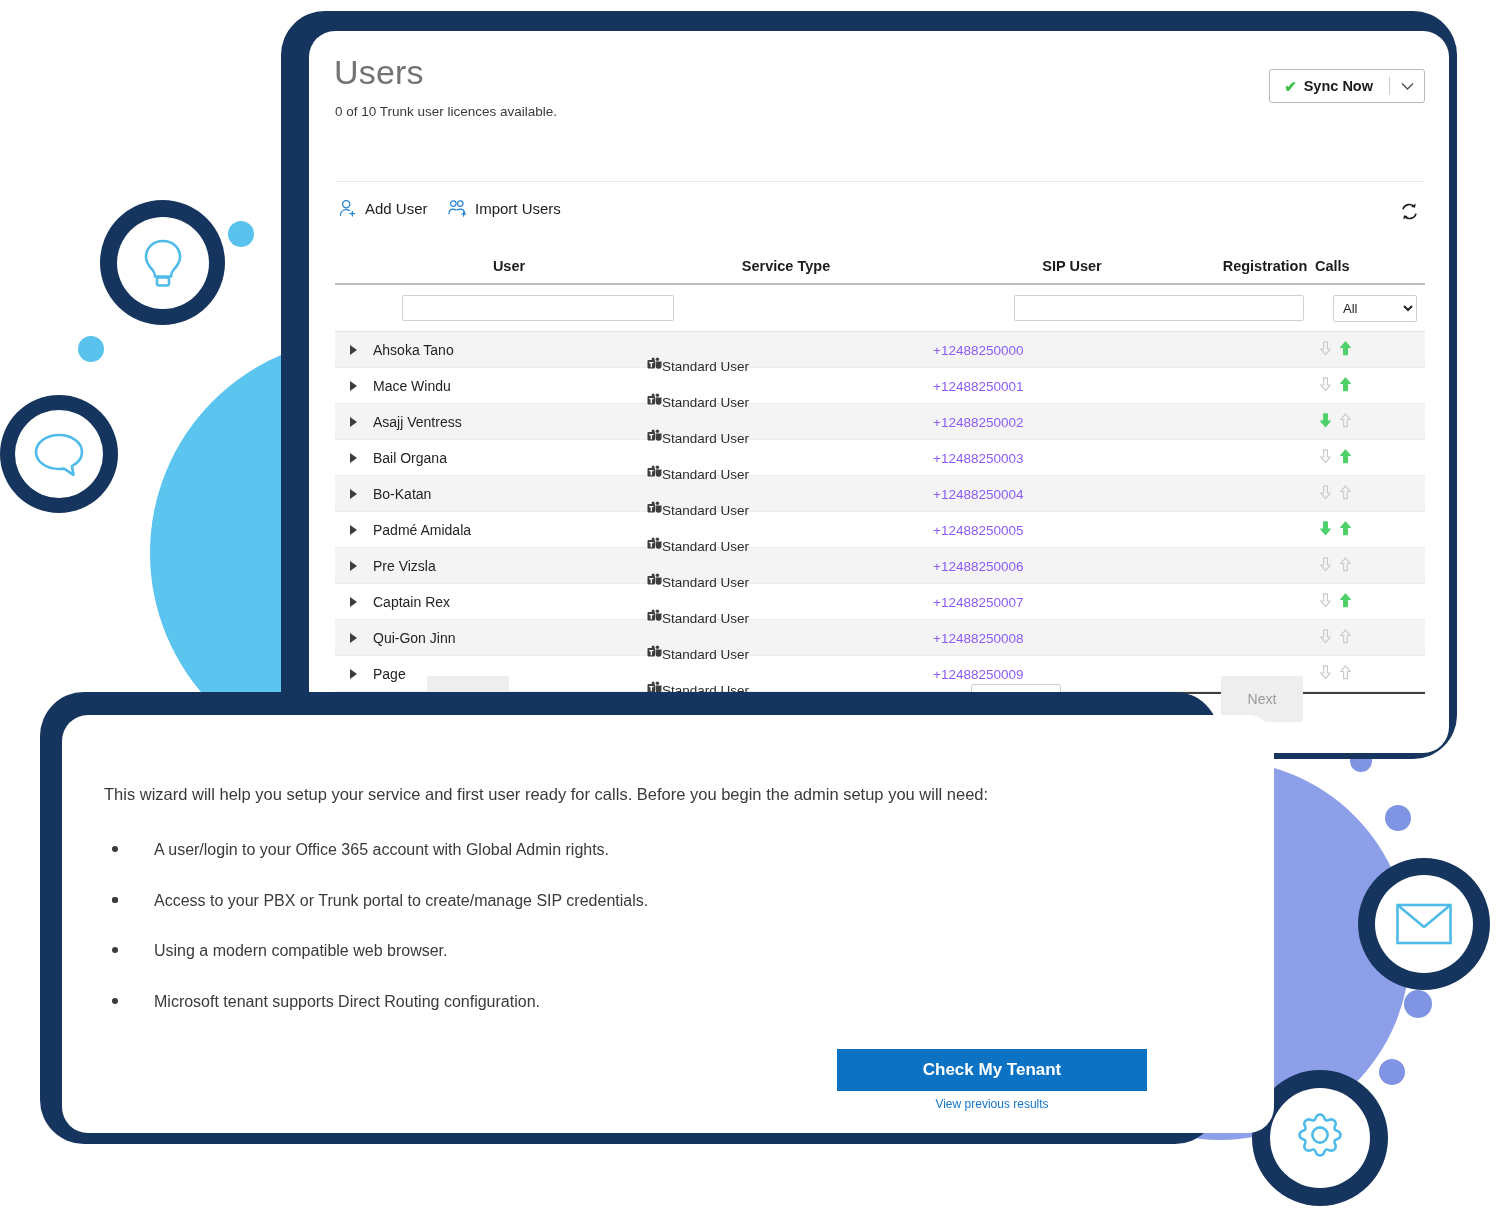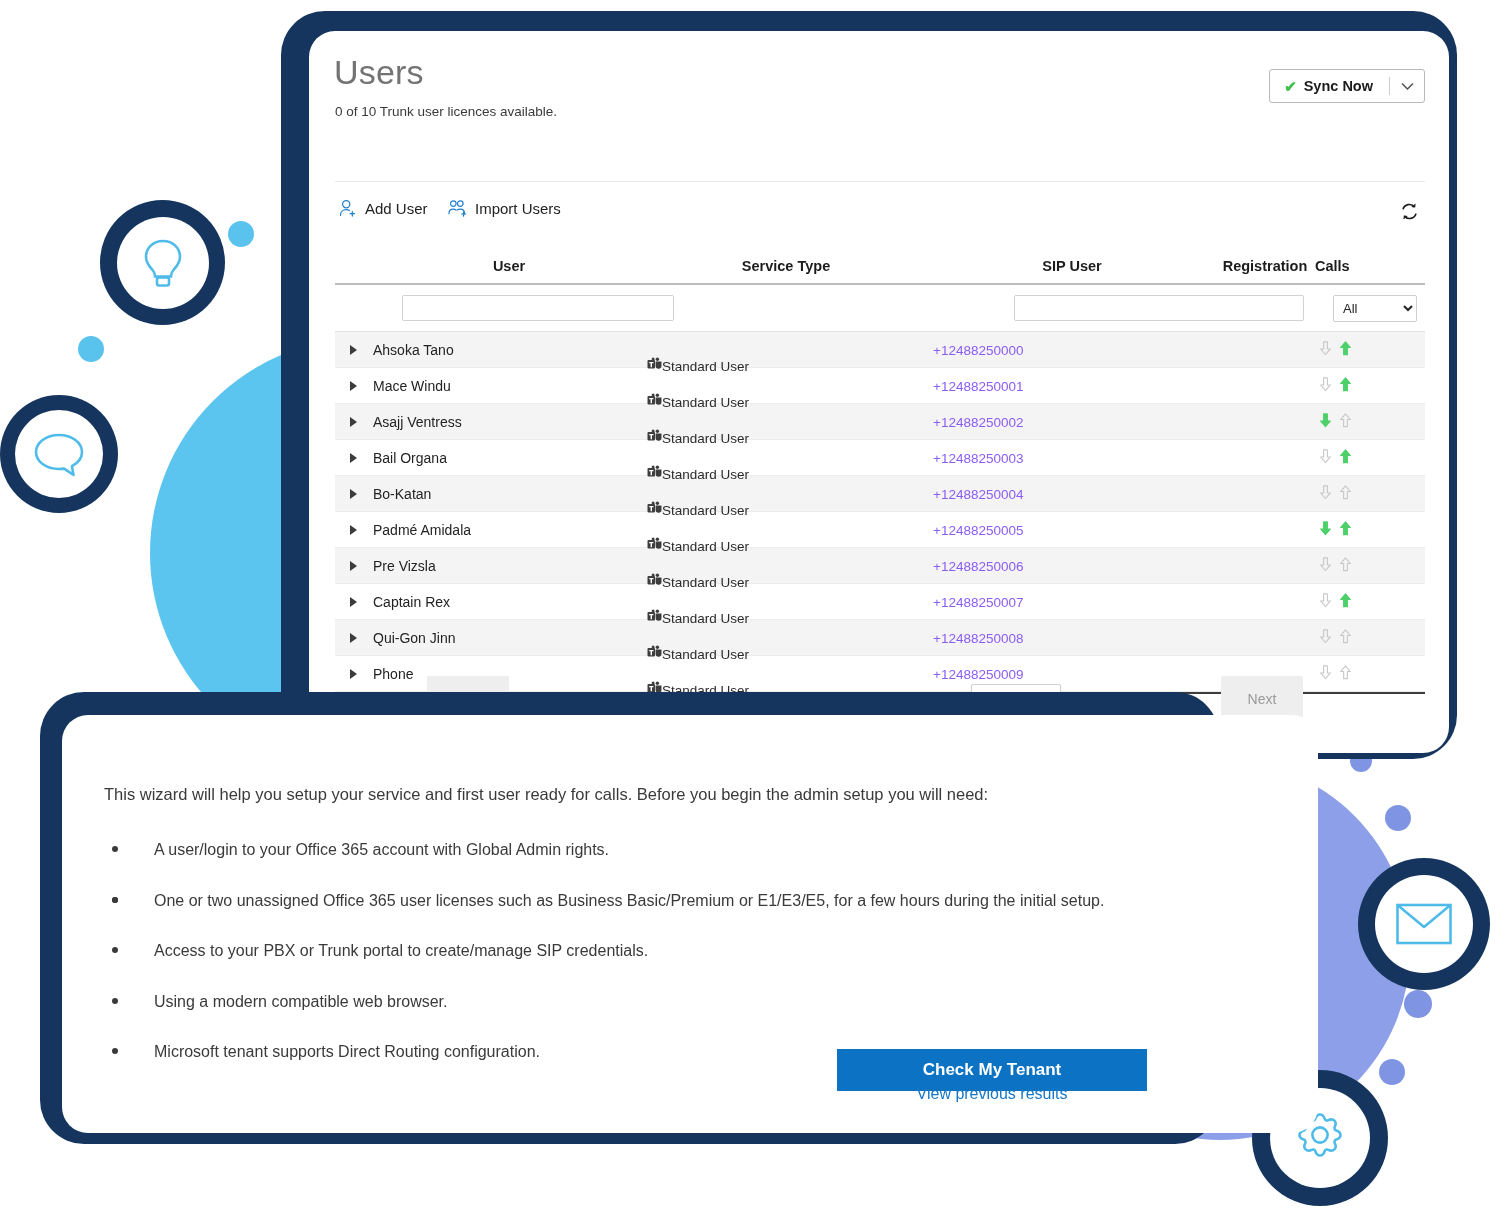--- a/index.html
+++ b/index.html
@@ -67,21 +67,21 @@
   .frame-top{left:281px;top:11px;width:1176px;height:748px;}
   .frame-bottom{left:40px;top:692px;width:1179px;height:452px;}
 
   .card{
     position:absolute;
     background:#ffffff;
     border-radius:26px;
     overflow:hidden;
   }
   .card-top{left:309px;top:31px;width:1140px;height:722px;}
-  .card-bottom{left:62px;top:715px;width:1212px;height:418px;padding-left:44px;}
+  .card-bottom{left:62px;top:715px;width:1212px;height:418px;}
 
   
   .panel{position:absolute;inset:0;padding:0;}
 
   .page-title{
     position:absolute;left:25px;top:22px;
     font-size:34px;color:#737373;font-weight:400;letter-spacing:.2px;
   }
   .licence-note{
     position:absolute;left:26px;top:73px;
@@ -224,22 +224,22 @@
     position:absolute;left:8px;top:7px;
     width:6px;height:6px;border-radius:50%;background:#3a3a3a;
   }
   .check-btn{
     position:absolute;left:775px;top:334px;width:310px;height:42px;
     background:#0b72c4;color:#fff;border:none;
     font-family:"Liberation Sans", sans-serif;
     font-size:17px;font-weight:bold;cursor:pointer;
   }
   .view-prev{
-    position:absolute;left:775px;top:370px;width:310px;
-    text-align:center;color:#1577c9;font-size:16px;cursor:pointer;
+    position:absolute;left:775px;top:382px;width:310px;
+    text-align:center;color:#1577c9;font-size:12px;cursor:pointer;
   }
 </style>
 </head>
 <body>
 
 <div class="stage">
 
   <div class="deco big-cyan"></div>
   <div class="deco big-periwinkle"></div>
 
@@ -647,21 +647,21 @@
                       <path d="M7 15 h4 V7.5 h3.2 L9 1.5 L3.8 7.5 H7 Z" fill="none" stroke="#c9c9c9" stroke-width="1.2" stroke-linejoin="round"></path>
                     </svg></span>
                 </span>
               </div>
               <div class="c-tail"></div>
             </div>
             <div class="trow even">
               <div class="c-exp">
                 <div class="caret-r"></div>
               </div>
-              <div class="c-user"><span class="uname">Phone</span></div>
+              <div class="c-user"><span class="uname">Page</span></div>
               <div class="c-svc">
                 <span class="svc">
                   <span><svg width="15" height="14" viewBox="0 0 15 14">
                       <rect x="0.5" y="3" width="7.5" height="8.6" rx="1" fill="#3e3e3e"></rect>
                       <path d="M2.2 5.1 h4.2 v1.1 H5.0 v4.1 H3.6 V6.2 H2.2 Z" fill="#ffffff"></path>
                       <circle cx="10.4" cy="2.2" r="1.7" fill="#3e3e3e"></circle>
                       <circle cx="6.1" cy="2.0" r="1.5" fill="#3e3e3e"></circle>
                       <path d="M8.6 4.4 h5.9 v4.9 a2.4 2.4 0 0 1 -2.4 2.4 h-1.1 a2.4 2.4 0 0 1 -2.4 -2.4 Z" fill="#3e3e3e"></path>
                     </svg></span>
                   <span class="svc-label">Standard User</span>
@@ -697,21 +697,20 @@
     </div>
   </div>
 
   <div class="frame frame-bottom"></div>
   <div class="card card-bottom">
     <div class="wiz">
       <div class="wiz-intro">This wizard will help you setup your service and first user ready for calls. Before you begin the admin setup you will need:</div>
       <ul class="wiz-list" id="wizlist">
           <li><span class="bul"></span><span class="txt">A user/login to your Office 365 account with Global Admin rights.</span></li>
           <li><span class="bul"></span></li>
-          <li><span class="bul"></span><span class="txt">One or two unassigned Office 365 user licenses such as Business Basic/Premium or E1/E3/E5, for a few hours during the initial setup.</span></li>
           <li><span class="bul"></span><span class="txt">Access to your PBX or Trunk portal to create/manage SIP credentials.</span></li>
           <li><span class="bul"></span><span class="txt">Using a modern compatible web browser.</span></li>
           <li><span class="bul"></span><span class="txt">Microsoft tenant supports Direct Routing configuration.</span></li>
         </ul>
       <button class="check-btn">Check My Tenant</button>
       <a class="view-prev">View previous results</a>
     </div>
   </div>
 
 </div>

